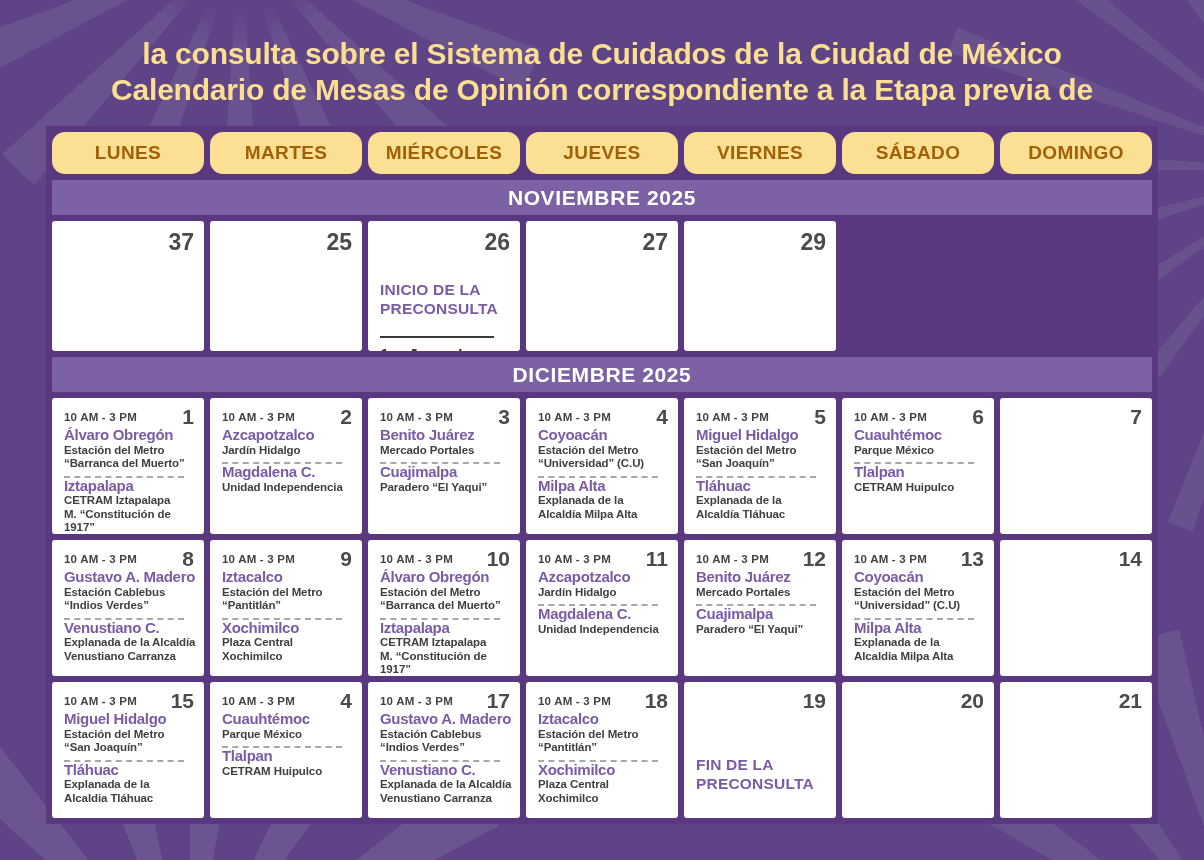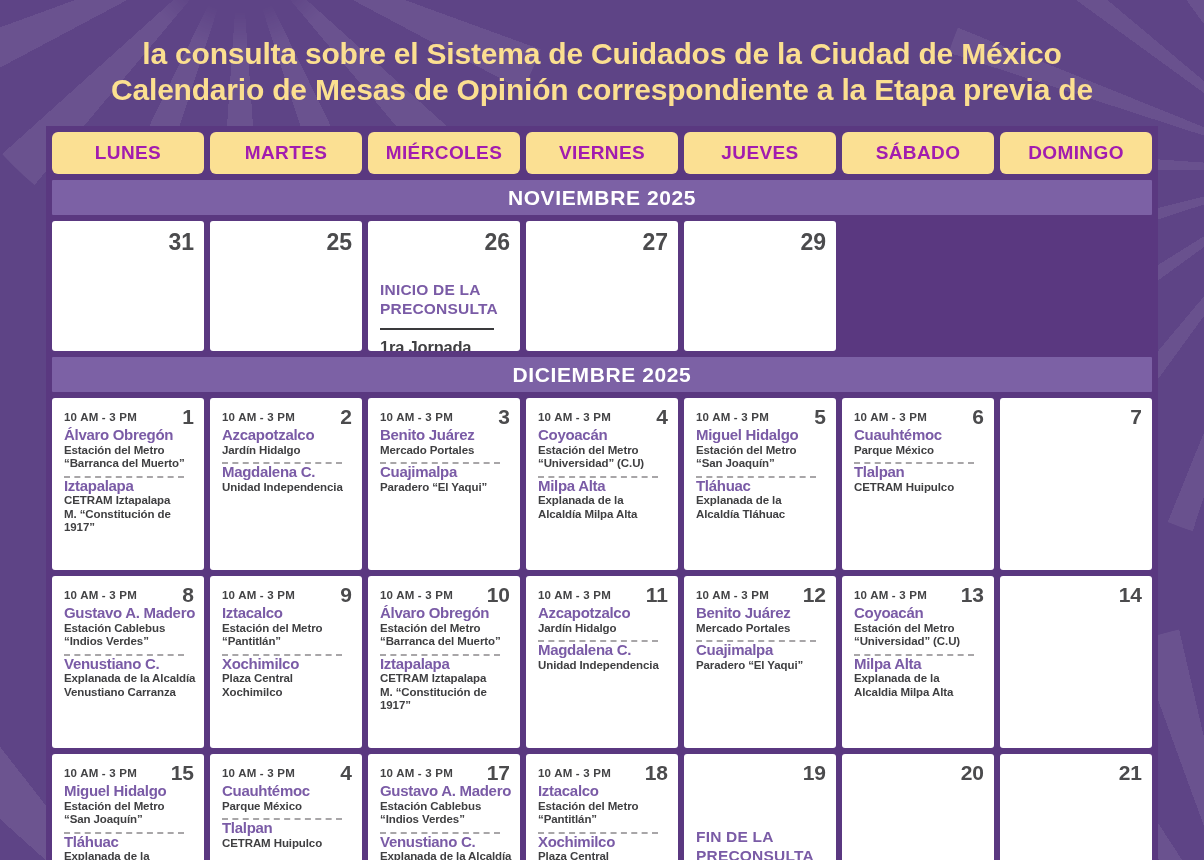--- a/index.html
+++ b/index.html
@@ -29,54 +29,54 @@
     color:#fbdf90;font-weight:bold;font-size:30px;line-height:36px;
     letter-spacing:-0.2px;
   }
   .calendar{
     position:absolute;z-index:2;left:46px;top:126px;width:1112px;
     background:#5a3880;padding:6px;box-sizing:border-box;
     display:flex;flex-direction:column;gap:6px;
   }
   .weekrow,.wdrow{display:grid;grid-template-columns:repeat(7,1fr);gap:6px;}
   .wd{
-    background:#fbe093;height:42px;border-radius:6px;
+    background:#fbe093;height:42px;border-radius:13px;
     display:flex;align-items:center;justify-content:center;
-    color:#a21caf;font-weight:bold;font-size:19px;letter-spacing:0.4px;
+    color:#a16207;font-weight:bold;font-size:19px;letter-spacing:0.4px;
   }
   .band{
     background:#7c61a5;height:35px;border-radius:1px;
     display:flex;align-items:center;justify-content:center;
     color:#ffffff;font-weight:bold;font-size:21px;letter-spacing:0.6px;
   }
   .cell{
     background:#ffffff;border-radius:3px;position:relative;
     padding:6px 8px 6px 12px;box-sizing:border-box;overflow:hidden;
   }
   .month-nov .cell{height:130px;}
-  .month-dic .cell{height:172px;}
+  .month-dic .cell{height:136px;}
   .cell-top{display:flex;justify-content:space-between;align-items:flex-start;}
   .time{font-size:11.5px;font-weight:bold;color:#434345;margin-top:7px;letter-spacing:0.2px;}
   .daynum{font-size:21px;color:#4b4b4d;font-weight:600;margin-left:auto;line-height:1;margin-top:2px;margin-right:2px;}
   .month-nov .daynum{font-size:23px;margin-top:4px;}
   .entry-title{
     color:#7a5ba6;font-weight:bold;font-size:15px;letter-spacing:-0.3px;
     white-space:nowrap;line-height:1.1;
   }
   .entry-lines{
     color:#3f3f41;font-weight:bold;font-size:11.5px;line-height:1.18;
     white-space:pre-line;letter-spacing:-0.1px;
   }
   .dash{border-top:2px dashed #a8a6a8;margin:5px 12px 0 0;}
   .sp-purple{
     color:#7a5ba6;font-weight:bold;font-size:15.5px;line-height:1.25;
     white-space:pre-line;letter-spacing:0.2px;
   }
   .sp-purple.underlined{
-    margin-top:26px;padding-bottom:9px;margin-right:18px;
+    margin-top:26px;padding-bottom:17px;margin-right:18px;
     border-bottom:2.5px solid #3a3a3c;
   }
   .sp-purple.only-purple{margin-top:44px;}
   .sp-dark{
     color:#3f3f41;font-weight:bold;font-size:16.5px;line-height:1.15;
     white-space:pre-line;margin-top:8px;letter-spacing:-0.2px;
   }
   .sp-dark.only-dark{margin-top:58px;}
 </style>
 </head>
@@ -90,31 +90,31 @@
 <div class="title">
   <div>la consulta sobre el Sistema de Cuidados de la Ciudad de México</div>
   <div>Calendario de Mesas de Opinión correspondiente a la Etapa previa de</div>
 </div>
 
 <div class="calendar">
   <div class="wdrow" id="weekday-row">
       <div class="wd">LUNES</div>
       <div class="wd">MARTES</div>
       <div class="wd">MIÉRCOLES</div>
+      <div class="wd">JUEVES</div>
       <div class="wd">VIERNES</div>
-      <div class="wd">JUEVES</div>
       <div class="wd">SÁBADO</div>
       <div class="wd">DOMINGO</div>
     </div>
   <div id="months" style="display:flex;flex-direction:column;gap:6px;">
       <div class="band">NOVIEMBRE 2025</div>
       <div class="weekrow month-nov">
         <div class="cell">
           <div class="cell-top">
-            <span class="daynum">31</span>
+            <span class="daynum">37</span>
           </div>
         </div>
         <div class="cell">
           <div class="cell-top">
             <span class="daynum">25</span>
           </div>
         </div>
         <div class="cell">
           <div class="cell-top">
             <span class="daynum">26</span>

